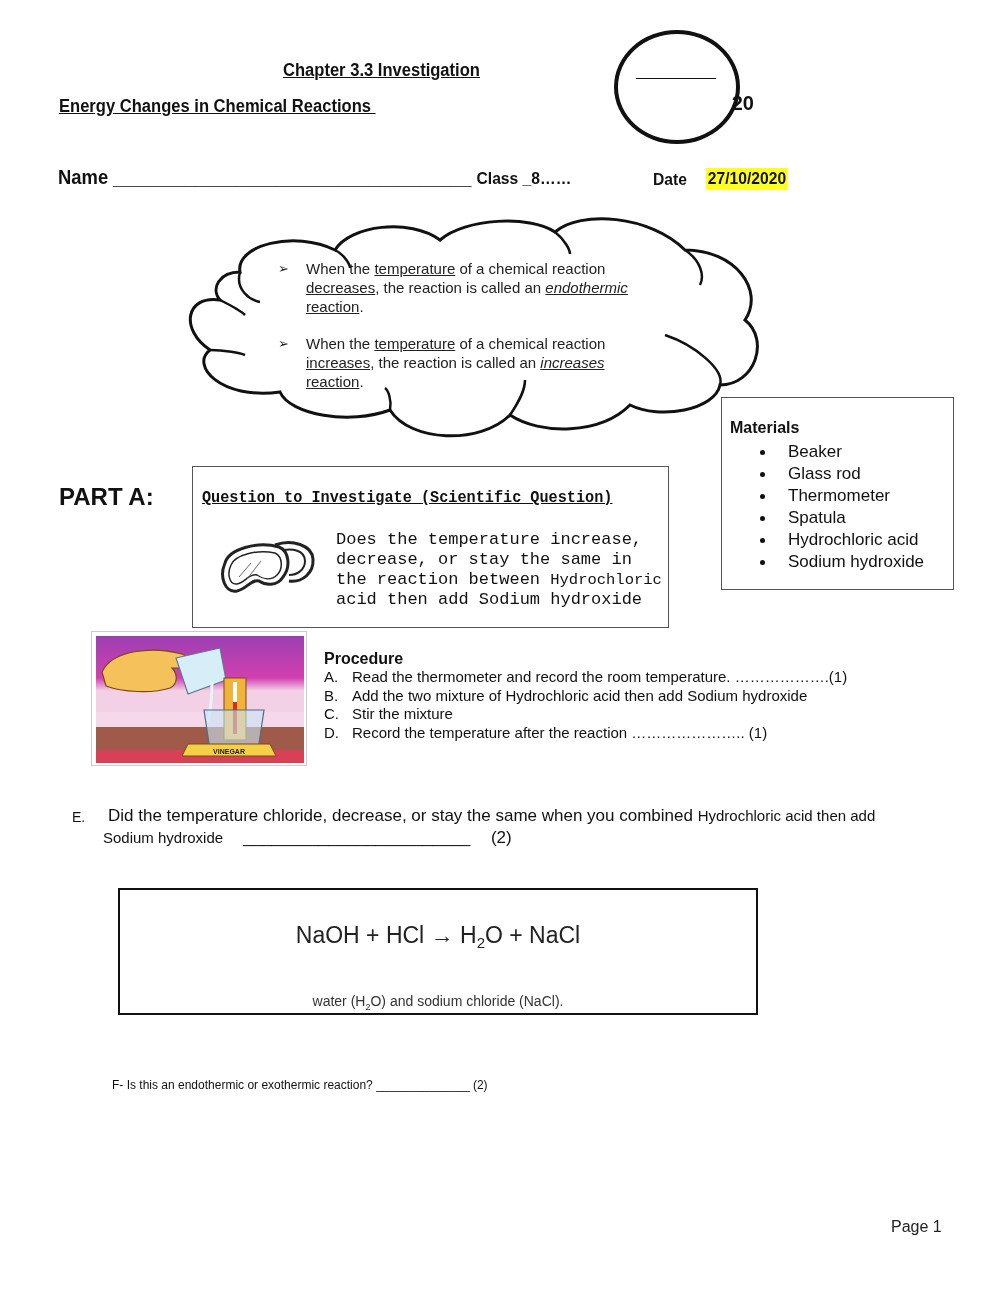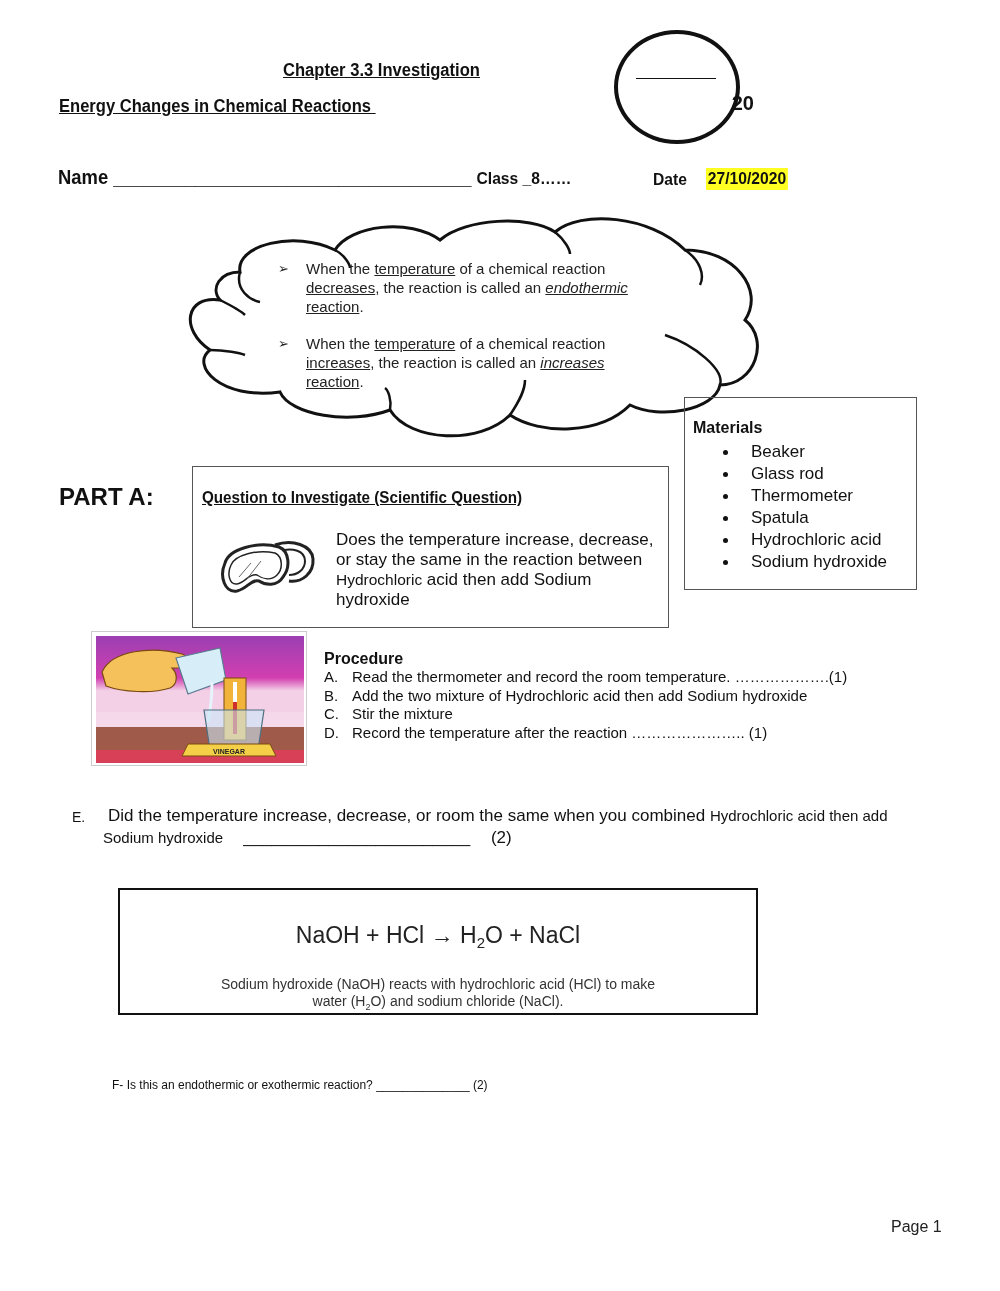--- a/index.html
+++ b/index.html
@@ -19,29 +19,29 @@
   #class-txt { font-size:17px; }
   #date-label { left:653px; top:170px; font-size:17px; font-weight:bold; transform:scaleX(0.92); transform-origin:left; }
   #date-val { left:706px; top:168px; font-size:17px; font-weight:bold; background:#ffff22; padding:1px 2px; transform:scaleX(0.92); transform-origin:left; }
 
   #cloud { left:180px; top:210px; }
   .cloud-text { font-size:15px; line-height:19px; color:#222; }
   .bullet-row { position:absolute; left:278px; width:360px; }
   .bullet-row .arrow { position:absolute; left:0; top:0; font-size:13px; }
   .bullet-row .txt { position:absolute; left:28px; top:0; width:340px; }
 
-  #materials { left:684px; top:397px; width:233px; height:193px; border:1px solid #555; box-sizing:border-box; }
+  #materials { left:721px; top:397px; width:233px; height:193px; border:1px solid #555; box-sizing:border-box; }
   #materials-title { position:absolute; left:8px; top:21px; font-size:16px; font-weight:bold; }
   #materials-list { position:absolute; left:0; top:43px; list-style:none; margin:0; padding:0; }
   #materials-list li { position:relative; height:22px; font-size:17px; line-height:22px; }
   #materials-list li .dot { position:absolute; left:38px; top:9px; width:5px; height:5px; background:#111; border-radius:50%; }
   #materials-list li .lbl { position:absolute; left:66px; white-space:nowrap; }
 
   #part-a { left:59px; top:483px; font-size:24px; font-weight:bold; }
-  #question-box { left:192px; top:466px; width:477px; height:162px; border:1px solid #555; box-sizing:border-box; }
+  #question-box { left:192px; top:466px; width:477px; height:162px; border:1px solid #555; box-sizing:border-box;font-family:Liberation Mono, monospace; }
   #question-title { position:absolute; left:9px; top:22px; font-size:16px; font-weight:bold; text-decoration:underline; transform:scaleX(0.95); transform-origin:left; white-space:nowrap; }
   #goggles { position:absolute; left:24px; top:70px; }
   #question-text { position:absolute; left:143px; top:63px; width:330px; font-size:17px; line-height:20px; }
   #question-text .sm { font-size:15.5px; }
 
   #proc-img { left:91px; top:631px; width:216px; height:135px; border:1px solid #ccc; box-sizing:border-box; overflow:hidden; }
   #procedure { left:324px; top:650px; width:600px; font-size:15px; }
   #proc-title { font-size:16px; font-weight:bold; line-height:18px; }
   .proc-item { position:relative; height:18.5px; line-height:18.5px; white-space:nowrap; }
   .proc-item .ltr { position:absolute; left:0; }
@@ -201,24 +201,24 @@
       <span class="t">Stir the mixture</span>
     </div>
   <div class="proc-item">
       <span class="ltr">D.</span>
       <span class="t">Record the temperature after the reaction ………………….. (1)</span>
     </div>
 </div>
 
 <div id="q-e" class="abs">
   <span class="ltr">E.</span>
-  <span class="line1"><span>Did the temperature increase, decrease, or room the same when you combined </span><span class="sm">Hydrochloric acid then add</span></span>
+  <span class="line1"><span>Did the temperature chloride, decrease, or stay the same when you combined </span><span class="sm">Hydrochloric acid then add</span></span>
   <span class="line2"><span>Sodium hydroxide </span><span class="pts">________________________</span><span class="pts"> (2)</span></span>
 </div>
 
 <div id="equation-box" class="abs">
   <div id="equation"><span>NaOH + HCl → H</span><sub>2</sub><span>O + NaCl</span></div>
-  <div id="eq-caption"><span>Sodium hydroxide (NaOH) reacts with hydrochloric acid (HCl)  to make</span><br><span>water (H</span><sub>2</sub><span>O) and sodium chloride (NaCl).</span></div>
+  <div id="eq-caption"><br><span>water (H</span><sub>2</sub><span>O) and sodium chloride (NaCl).</span></div>
 </div>
 
 <div id="q-f" class="abs"><span>F- Is this an endothermic or exothermic reaction? </span><span>______________</span><span> (2)</span></div>
 
 <div id="page-num" class="abs">Page 1</div>
 
 </body></html>

